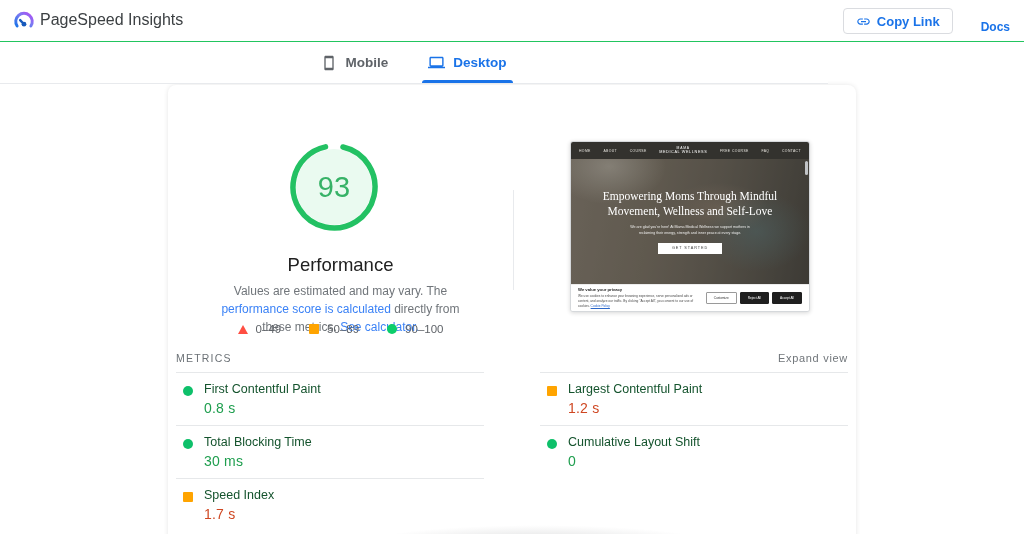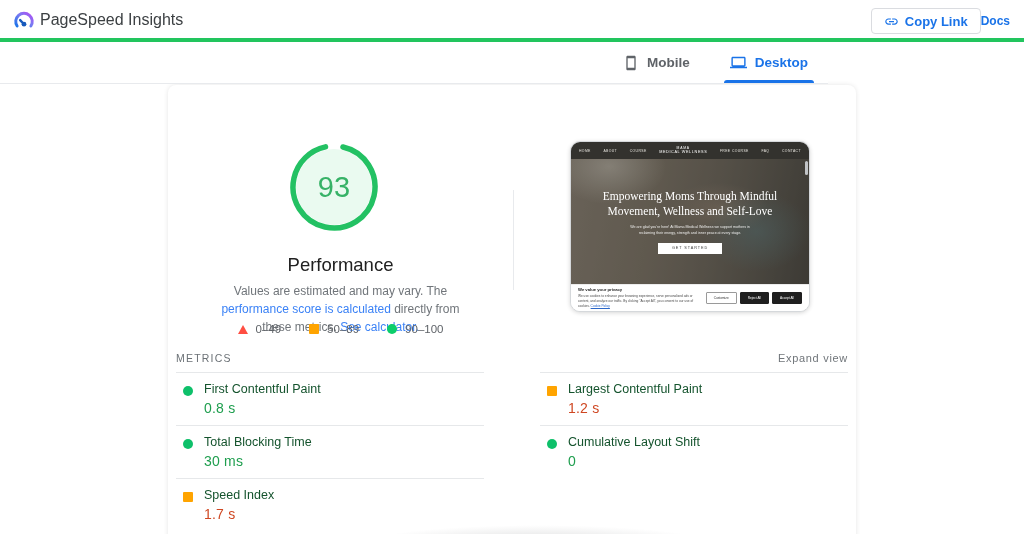--- a/index.html
+++ b/index.html
@@ -1,32 +1,32 @@
 <!DOCTYPE html>
 <html><head>
 <meta charset="utf-8">
 <style>
   html,body{margin:0;padding:0;}
   body{width:1024px;height:534px;overflow:hidden;background:#fff;
        font-family:"Liberation Sans",sans-serif;position:relative;color:#202124;}
 
   
   .header{position:absolute;top:0;left:0;width:1024px;height:42px;background:#fff;
-          border-bottom:4px solid #22c55e;box-sizing:border-box;z-index:5;}
+          border-bottom:1px solid #22c55e;box-sizing:border-box;z-index:5;}
   .logo-wrap{position:absolute;left:13px;top:10px;width:22px;height:22px;}
   .app-title{position:absolute;left:40px;top:11px;font-size:16px;color:#3c4043;}
-  .header-actions{position:absolute;right:14px;top:8px;display:flex;align-items:center;gap:0;height:26px;}
+  .header-actions{position:absolute;right:14px;top:8px;display:flex;align-items:flex-end;gap:28px;height:26px;}
   .copy-link-btn{display:flex;align-items:center;gap:6px;border:1px solid #dadce0;border-radius:4px;
                  background:#fff;color:#1a73e8;font-size:13px;font-weight:bold;padding:0 12px;height:26px;
                  font-family:"Liberation Sans",sans-serif;cursor:pointer;}
   .docs-link{color:#1a73e8;font-size:12px;font-weight:bold;text-decoration:none;cursor:pointer;}
 
   
   .tabbar{position:absolute;top:42px;left:0;width:828px;height:42px;background:#fff;
-          border-bottom:1px solid #e8eaed;box-sizing:border-box;display:flex;justify-content:flex-end;z-index:5;}
+          border-bottom:1px solid #e8eaed;box-sizing:border-box;display:flex;justify-content:center;z-index:5;}
   .tab{display:flex;align-items:center;gap:8px;font-size:13.5px;font-weight:bold;height:100%;
        padding:0 6px;margin:0 14px;position:relative;cursor:pointer;}
   .tab.inactive{color:#5f6368;}
   .tab.active{color:#1a73e8;}
   .tab.active::after{content:"";position:absolute;left:0;right:0;bottom:0;height:3px;background:#1a73e8;
                      border-radius:3px 3px 0 0;}
 
   
   .card{position:absolute;left:168px;top:85px;width:688px;height:460px;background:#fff;
         border-radius:8px 8px 0 0;box-shadow:0 0 5px rgba(0,0,0,0.10);}
@@ -43,21 +43,21 @@
           align-items:center;font-size:11.5px;color:#5f6368;}
   .legend-item{display:flex;align-items:center;gap:8px;}
   .shape-triangle{width:0;height:0;border-left:5.5px solid transparent;border-right:5.5px solid transparent;
                   border-bottom:9.5px solid #ff4e42;}
   .shape-square{width:10px;height:10px;background:#ffa400;border-radius:1px;}
   .shape-circle{width:10px;height:10px;background:#0cce6b;border-radius:50%;}
   .v-divider{position:absolute;left:345px;top:105px;width:1px;height:100px;background:#e8eaed;}
 
   
   .thumb{position:absolute;left:402px;top:56px;width:240px;height:171px;border:1px solid #d5d8db;
-         border-radius:10px;box-sizing:border-box;box-shadow:0 1px 4px rgba(0,0,0,0.16);
+         border-radius:3px;box-sizing:border-box;box-shadow:0 1px 4px rgba(0,0,0,0.16);
          overflow:hidden;display:flex;flex-direction:column;cursor:pointer;background:#fff;}
   .t-nav{height:17px;flex:none;background:#33322e;display:flex;align-items:center;
          justify-content:space-between;padding:0 8px;}
   .t-nav-item{font-size:3.4px;letter-spacing:0.4px;color:#e6e4de;}
   .t-brand{text-align:center;color:#fff;line-height:1.25;}
   .t-brand .b1{font-size:3.4px;letter-spacing:0.8px;display:block;}
   .t-brand .b2{font-size:3.8px;letter-spacing:0.6px;display:block;}
   .t-hero{flex:1;position:relative;display:flex;flex-direction:column;align-items:center;
           justify-content:center;text-align:center;
           background:

